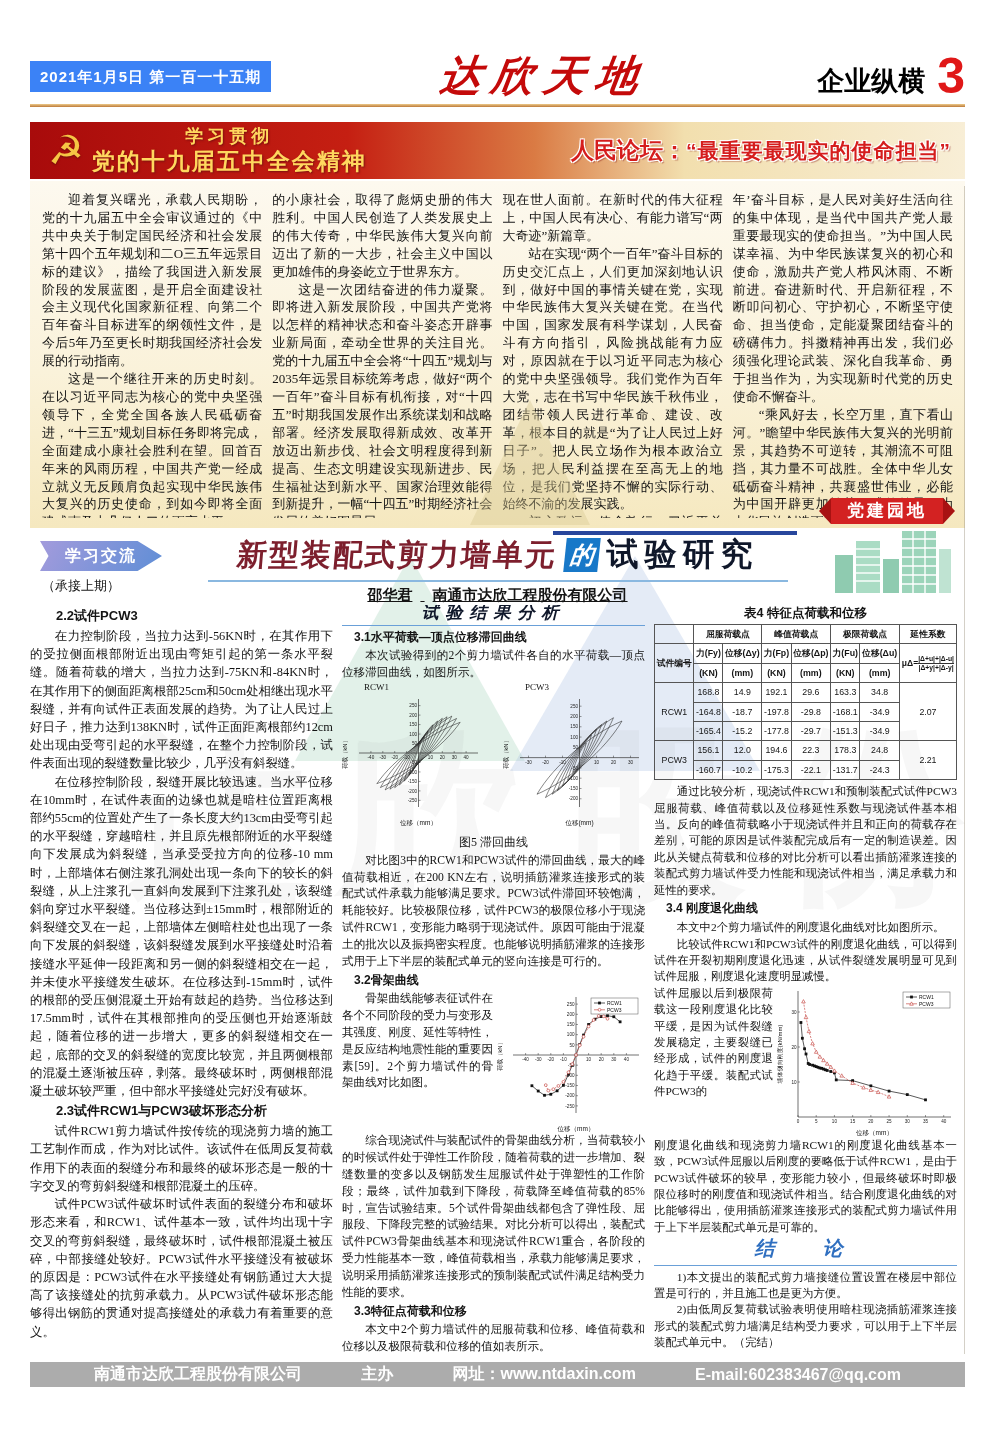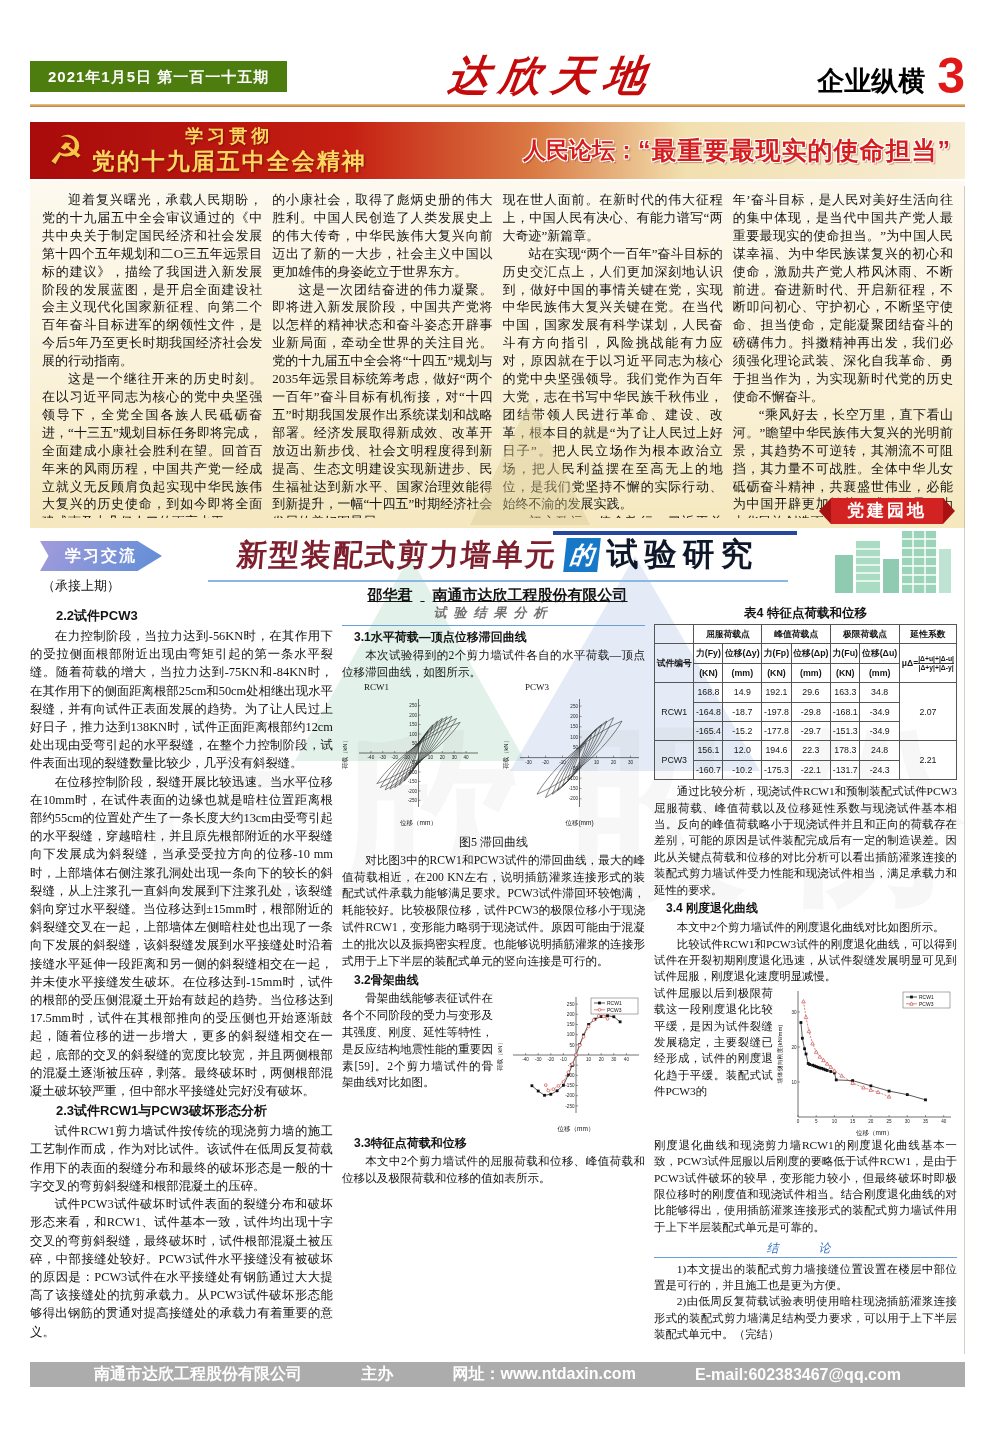--- a/index.html
+++ b/index.html
@@ -3,42 +3,42 @@
 <meta charset="utf-8">
 <style>
   * { box-sizing: border-box; }
   html,body { margin:0; padding:0; background:#e9e9e9; }
   .page { position:relative; width:995px; height:1437px; margin:0 auto; background:#fff;
           overflow:hidden; font-family:"Liberation Serif", serif; color:#141414; }
 
   
   .masthead { position:absolute; top:52px; left:30px; right:30px; height:48px;
               display:flex; align-items:center; justify-content:space-between; }
-  .date-box { background:#4d7c0f; color:#fff; font:bold 15px/1 "Liberation Sans",sans-serif;
-              padding:8px 18px; letter-spacing:1px; }
+  .date-box { background:#3b82f6; color:#fff; font:bold 15px/1 "Liberation Sans",sans-serif;
+              padding:8px 10px; letter-spacing:1px; }
   .paper-title { color:#c40a0a; font-weight:bold; font-style:italic; font-size:42px;
                  letter-spacing:10px; transform:skewX(-8deg); font-family:"Liberation Serif",serif; }
   .section-page { display:flex; align-items:flex-end; gap:12px; }
   .section-label { font:bold 27px/1 "Liberation Sans",sans-serif; color:#000; padding-bottom:4px; }
   .page-number { font:bold 50px/0.9 "Liberation Sans",sans-serif; color:#e01818; }
   .masthead-rule { position:absolute; top:104px; left:30px; right:30px; height:3px;
                    background:linear-gradient(180deg,#ecca8a,#bd7a3a); }
 
   
   .banner { position:absolute; top:122px; left:30px; right:30px; height:57px; display:flex; align-items:center;
             background:linear-gradient(90deg,#a80b0b 0%,#c51f12 34%,#da7b44 54%,#f2dfae 70%,#f8eed6 100%); }
   .emblem { font-size:40px; line-height:1; color:#f6c544; margin:0 8px 0 18px; text-shadow:0 1px 2px #6d0d0d; }
   .slogan { text-align:center; }
   .slogan-1 { font:bold 18px/1.25 "Liberation Sans",sans-serif; color:#ffd75e; text-shadow:1px 1px 2px #7c1010; letter-spacing:4px;}
   .slogan-2 { font:bold 23px/1.2 "Liberation Sans",sans-serif; color:#ffd75e; text-shadow:1px 1px 2px #7c1010; letter-spacing:2px;}
   .forum { margin-left:auto; margin-right:14px; display:flex; align-items:center; }
   .outline-red { color:#d51d1d; font-family:"Liberation Sans",sans-serif; font-weight:bold;
                  text-shadow:-1px -1px 0 #fff,1px -1px 0 #fff,-1px 1px 0 #fff,1px 1px 0 #fff,2px 2px 1px rgba(120,0,0,.35); }
   .forum-label { font-size:23px; }
-  .forum-quote { font-size:25px; letter-spacing:1px; }
+  .forum-quote { font-size:21px; letter-spacing:1px; }
 
   
   .lead { position:absolute; top:181px; left:30px; right:30px; height:347px;
           background:linear-gradient(180deg,#fdf9ef 0%,#faf2da 55%,#f5e8bf 100%);
           display:flex; gap:10px; padding:10px 12px; }
   .lead-col { flex:1; font-size:13px; line-height:17.9px; text-align:justify; overflow:hidden; }
   .lead p { margin:0; text-indent:2em; }
   p.noindent { text-indent:0 !important; }
   .party-badge { position:absolute; right:10px; bottom:4px; display:flex; align-items:center; }
   .pb-tri-l { width:0; height:0; border-top:13px solid transparent; border-bottom:13px solid transparent; border-right:12px solid #a81212; }
@@ -71,24 +71,24 @@
 
   
   .tech { position:absolute; top:605px; left:30px; right:30px; height:752px; display:flex; gap:9px; }
   .tcol { overflow:hidden; text-align:justify; position:relative; z-index:1; }
   .tcol p { margin:0; text-indent:2em; }
   .tcol1 { width:303px; font-size:12.4px; line-height:18.2px; }
   .tcol2 { width:303px; font-size:11.6px; line-height:16.8px; }
   .tcol3 { width:303px; font-size:11.4px; line-height:16.4px; }
   .thead1 { font:bold 13px "Liberation Sans",sans-serif; margin:2px 0; text-indent:2em; }
   .thead2 { font:bold 12px "Liberation Sans",sans-serif; margin:2px 0; text-indent:1em; }
-  .analysis-hd { text-align:center; font-weight:bold; font-style:italic; font-size:13px; color:#737373;
+  .analysis-hd { text-align:center; font-weight:bold; font-style:italic; font-size:17px; color:#0f172a;
                  letter-spacing:7px; border-bottom:1px solid #6aa0d8; padding-bottom:3px; margin-bottom:3px; }
-  .concl-hd { text-align:center; font-weight:normal; font-style:italic; font-size:12px; color:#2f6fc0;
-              letter-spacing:14px; border-bottom:1px solid #6aa0d8; padding-bottom:0; margin:5px 0 3px; }
+  .concl-hd { text-align:center; font-weight:bold; font-style:italic; font-size:20px; color:#2f6fc0;
+              letter-spacing:14px; border-bottom:1px solid #6aa0d8; padding-bottom:8px; margin:5px 0 3px; }
   .charts-row { display:flex; justify-content:space-between; margin-top:2px; }
   figure { margin:0; }
   .chart-title { font-size:9px; margin-left:22px; line-height:1.1; }
   .fig-caption { text-align:center; font-size:12px; margin:1px 0 2px; }
   .wrap-block::after { content:""; display:block; clear:both; }
   .wrap-block svg { float:right; margin-left:4px; }
   svg { font-family:"Liberation Sans",sans-serif; }
 
   
   .t4-title { text-align:center; font:bold 12.5px "Liberation Sans",sans-serif; margin:0 0 2px; }
@@ -403,20 +403,21 @@
             <rect x="94" y="7" width="47" height="16" fill="#fff" stroke="#555" stroke-width="0.5"></rect>
             <line x1="97" y1="12" x2="108" y2="12" stroke="#111111" stroke-width="0.7"></line>
             <rect x="101.1" y="10.6" width="2.8" height="2.8" fill="#111111"></rect>
             <text x="110" y="13.8" font-size="5" fill="#111">RCW1</text>
             <line x1="97" y1="18.8" x2="108" y2="18.8" stroke="#c9524e" stroke-width="0.7"></line>
             <circle cx="102.5" cy="18.8" r="1.4" fill="#fff" stroke="#c9524e" stroke-width="0.7"></circle>
             <text x="110" y="20.6" font-size="5" fill="#111">PCW3</text>
           </svg>
         <p>骨架曲线能够表征试件在各个不同阶段的受力与变形及其强度、刚度、延性等特性，是反应结构地震性能的重要因素[59]。2个剪力墙试件的骨架曲线对比如图。</p>
       </div>
+      <p>综合现浇试件与装配试件的骨架曲线分析，当荷载较小的时候试件处于弹性工作阶段，随着荷载的进一步增加、裂缝数量的变多以及钢筋发生屈服试件处于弹塑性的工作阶段；最终，试件加载到下降段，荷载降至峰值荷载的85%时，宣告试验结束。5个试件骨架曲线都包含了弹性段、屈服段、下降段完整的试验结果。对比分析可以得出，装配式试件PCW3骨架曲线基本和现浇试件RCW1重合，各阶段的受力性能基本一致，峰值荷载相当，承载力能够满足要求，说明采用插筋灌浆连接形式的预制装配式试件满足结构受力性能的要求。</p>
       <h4 class="thead2">3.3特征点荷载和位移</h4>
       <p>本文中2个剪力墙试件的屈服荷载和位移、峰值荷载和位移以及极限荷载和位移的值如表所示。</p>
     </div>
 
     <div class="tcol tcol3">
       <div class="t4-title">表4 特征点荷载和位移</div>
       <table class="t4" id="t4">
           <tbody>
             <tr>
               <th></th>

